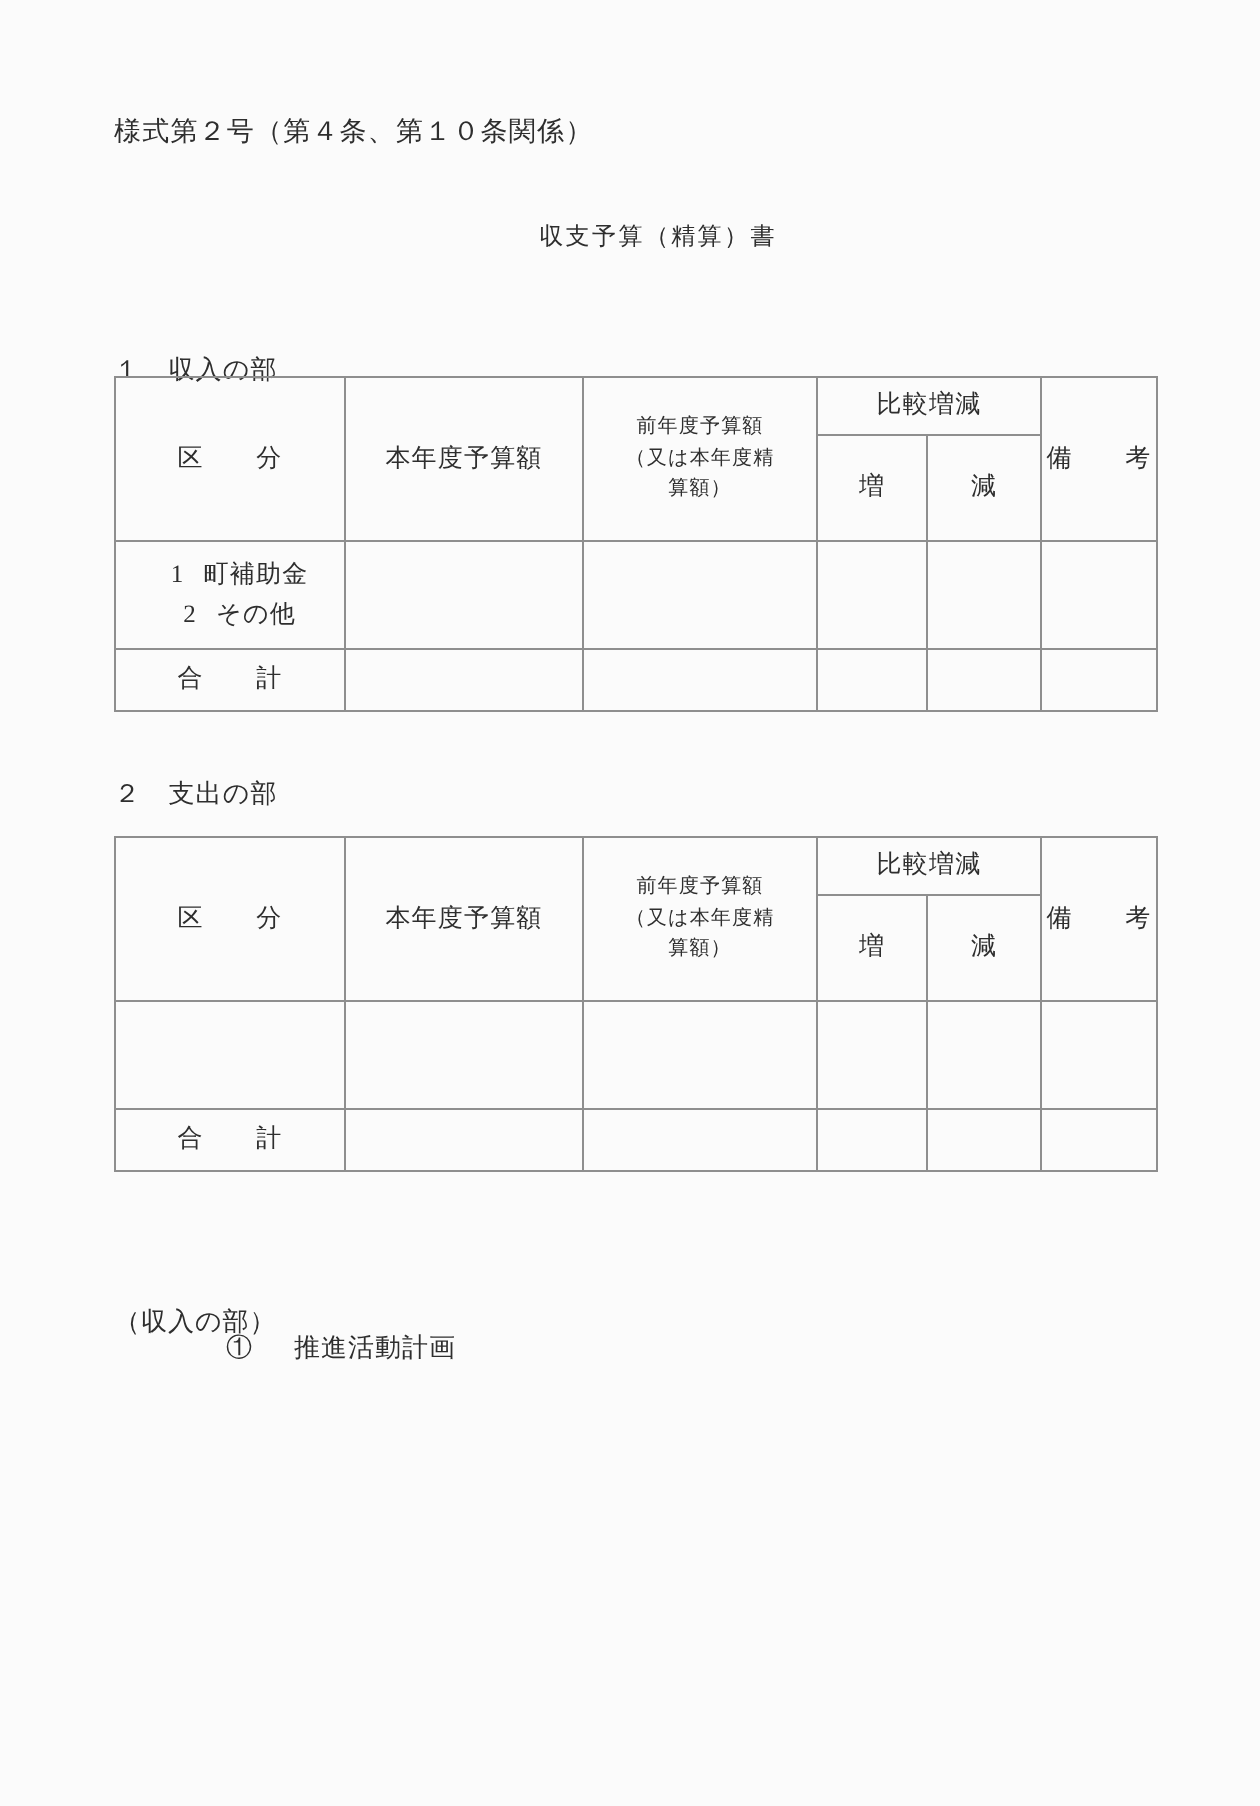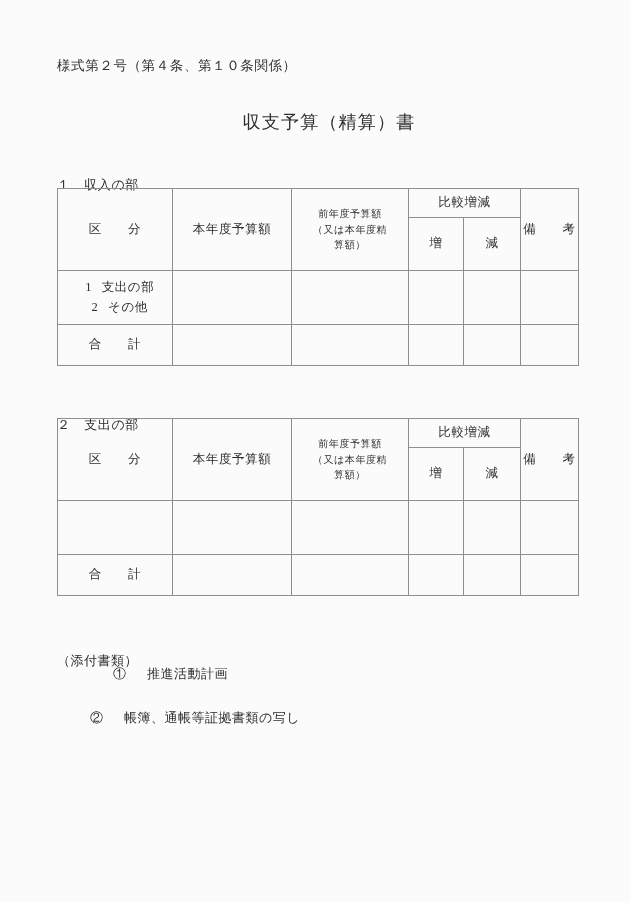--- a/index.html
+++ b/index.html
@@ -35,32 +35,32 @@
     text-align: right;
   }
   .doc-title {
     position: absolute;
     left: 0;
     top: 110px;
     width: 630px;
     text-align: center;
     padding-left: 28px;
     box-sizing: border-box;
-    font-size: 18px;
+    font-size: 12px;
     letter-spacing: 1.2px;
   }
   .section-label {
     position: absolute;
     left: 57px;
     font-size: 13px;
     letter-spacing: 0.6px;
     white-space: nowrap;
   }
   #sec1-label { top: 176px; }
-  #sec2-label { top: 416px; }
+  #sec2-label { top: 388px; }
 
   .note-line {
     position: absolute;
     left: 57px;
     top: 600px;
     font-size: 13px;
     letter-spacing: 0.5px;
     white-space: nowrap;
   }
   .attach-title {
@@ -114,21 +114,21 @@
   col.c-zou      { width: 55px;  }
   col.c-gen      { width: 57px;  }
   col.c-biko     { width: 58px;  }
 
   .hdr-tall   { height: 80px; }
   .hdr-top    { height: 28px; }
   .hdr-bottom { height: 52px; }
 
   .row-items   { height: 54px; }
   .row-blank   { height: 54px; }
-  .row-total   { height: 41px; }
+  .row-total   { height: 31px; }
 
   .cell-multiline {
     line-height: 1.5;
     font-size: 10px;
   }
   .cell-multiline span { display: block; }
   
 
   .item-list {
     text-align: left;
@@ -174,21 +174,21 @@
         <th class="hdr-tall" rowspan="2">備　　考</th>
       </tr>
       <tr>
         <th class="hdr-bottom">増</th>
         <th class="hdr-bottom">減</th>
       </tr>
     </thead>
     <tbody>
       <tr class="row-items">
         <td class="item-list">
-          <div><span class="num">1</span><span>支出の部</span></div>
+          <div><span class="num">1</span><span>町補助金</span></div>
           <div><span class="num">2</span><span>その他</span></div>
         </td>
         <td></td>
         <td></td>
         <td></td>
         <td></td>
         <td></td>
       </tr>
       <tr class="row-total">
         <td>合　　計</td>
@@ -243,23 +243,20 @@
         <td></td>
         <td></td>
         <td></td>
         <td></td>
         <td></td>
       </tr>
     </tbody>
   </table>
 
 
-  <div class="attach-title">（添付書類）</div>
+  <div class="attach-title">（収入の部）</div>
 
   <div class="attach-item" id="attach-1">
     <span class="num">①</span><span>推進活動計画</span>
   </div>
 
-  <div class="attach-item" id="attach-2">
-    <span class="num">②</span><span>帳簿、通帳等証拠書類の写し</span>
-  </div>
 
 </div>
 
 </body></html>

